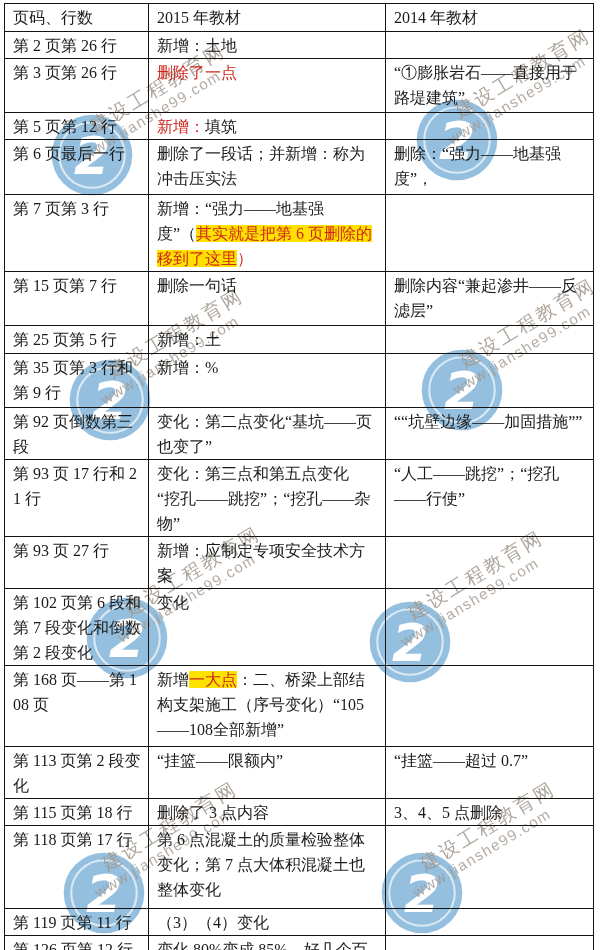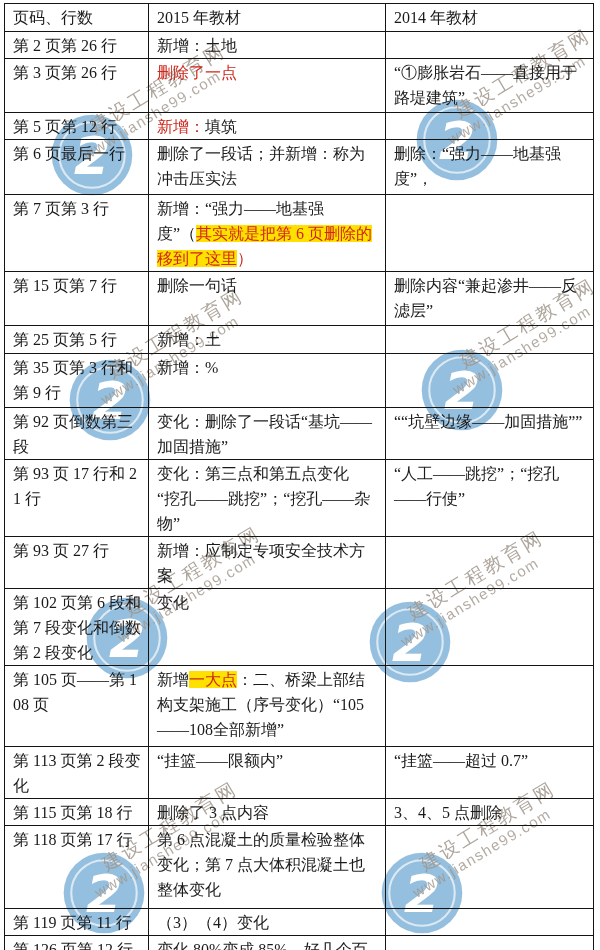--- a/index.html
+++ b/index.html
@@ -168,41 +168,41 @@
         <td><span>新增：土</span></td>
         <td></td>
       </tr>
       <tr style="height: 54px;">
         <td>第 35 页第 3 行和第 9 行</td>
         <td><span>新增：%</span></td>
         <td></td>
       </tr>
       <tr style="height: 50px;">
         <td>第 92 页倒数第三段</td>
-        <td><span>变化：删除了一段话“基坑——加固措施”</span></td>
+        <td><span>变化：第二点变化“基坑——页也变了”</span></td>
         <td>““坑壁边缘——加固措施””</td>
       </tr>
       <tr style="height: 44px;">
         <td>第 93 页 17 行和 21 行</td>
         <td><span>变化：第三点和第五点变化
 “挖孔——跳挖”；“挖孔——杂物”</span></td>
         <td>“人工——跳挖”；“挖孔——行使”</td>
       </tr>
       <tr style="height: 32px;">
         <td>第 93 页 27 行</td>
         <td><span>新增：应制定专项安全技术方案</span></td>
         <td></td>
       </tr>
       <tr style="height: 75px;">
         <td>第 102 页第 6 段和第 7 段变化和倒数第 2 段变化</td>
         <td><span>变化</span></td>
         <td></td>
       </tr>
       <tr style="height: 81px;">
-        <td>第 105 页——第 108 页</td>
+        <td>第 168 页——第 108 页</td>
         <td><span>新增</span><span class="seg-rh">一大点</span><span>：二、桥梁上部结构支架施工（序号变化）“105——108全部新增”</span></td>
         <td></td>
       </tr>
       <tr style="height: 22px;">
         <td>第 113 页第 2 段变化</td>
         <td><span>“挂篮——限额内”</span></td>
         <td>“挂篮——超过 0.7”</td>
       </tr>
       <tr style="height: 22px; padding-left: 8px;">
         <td>第 115 页第 18 行</td>

